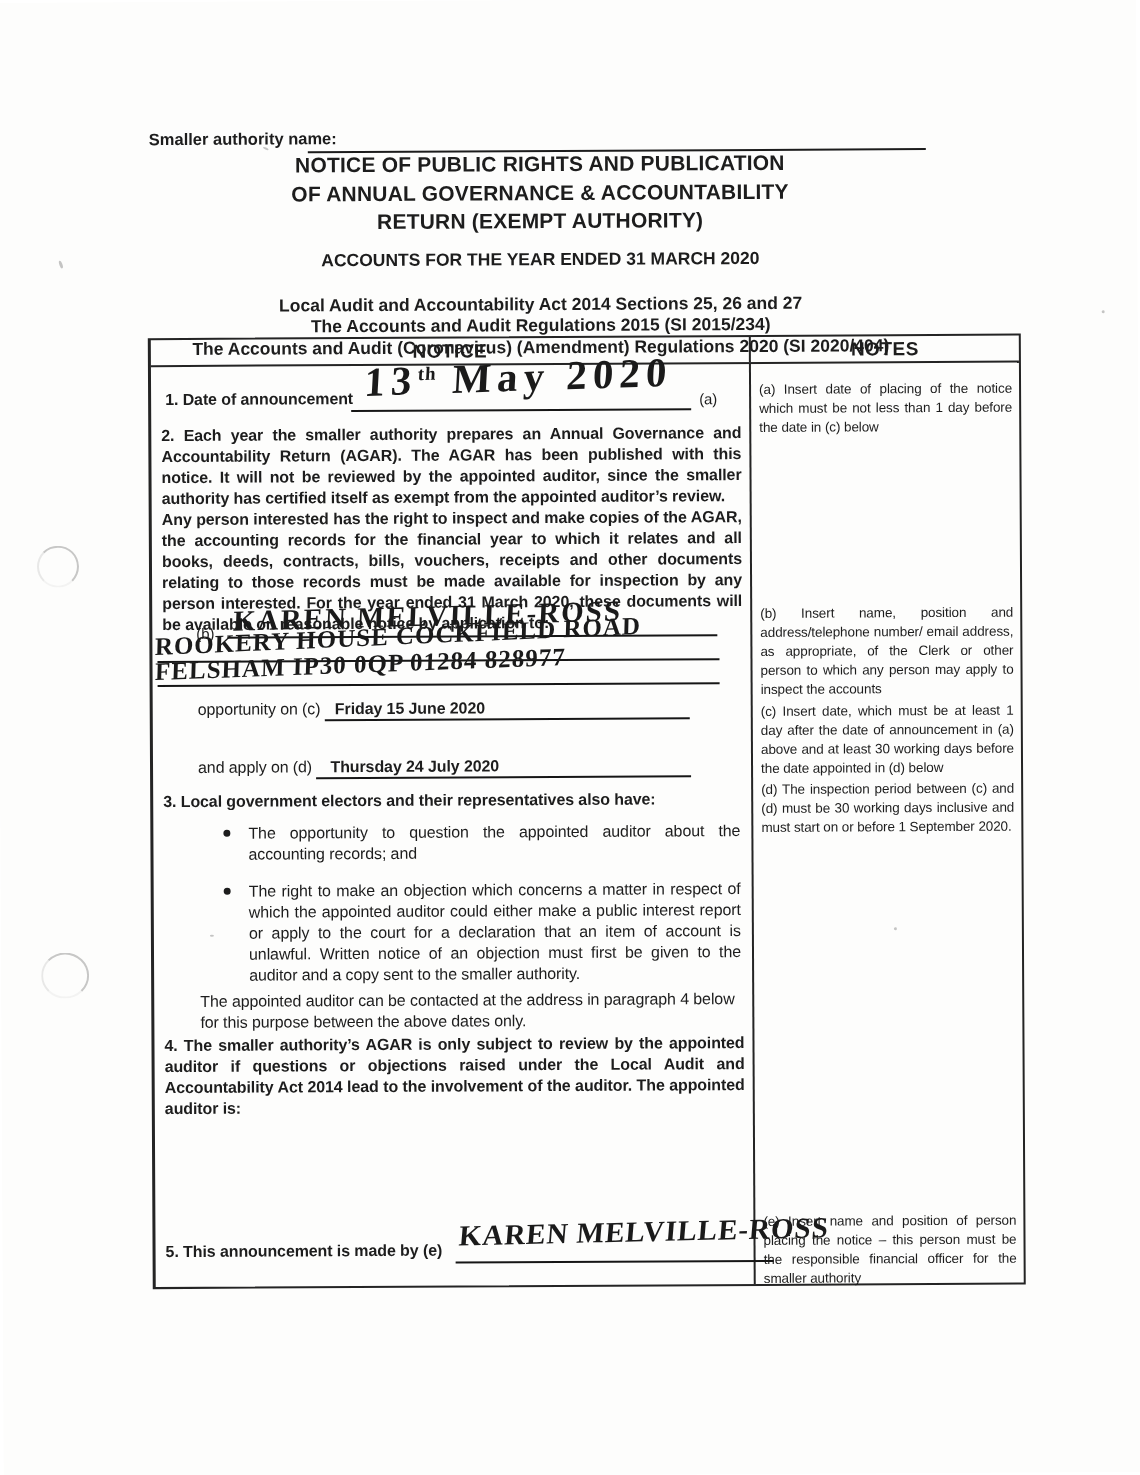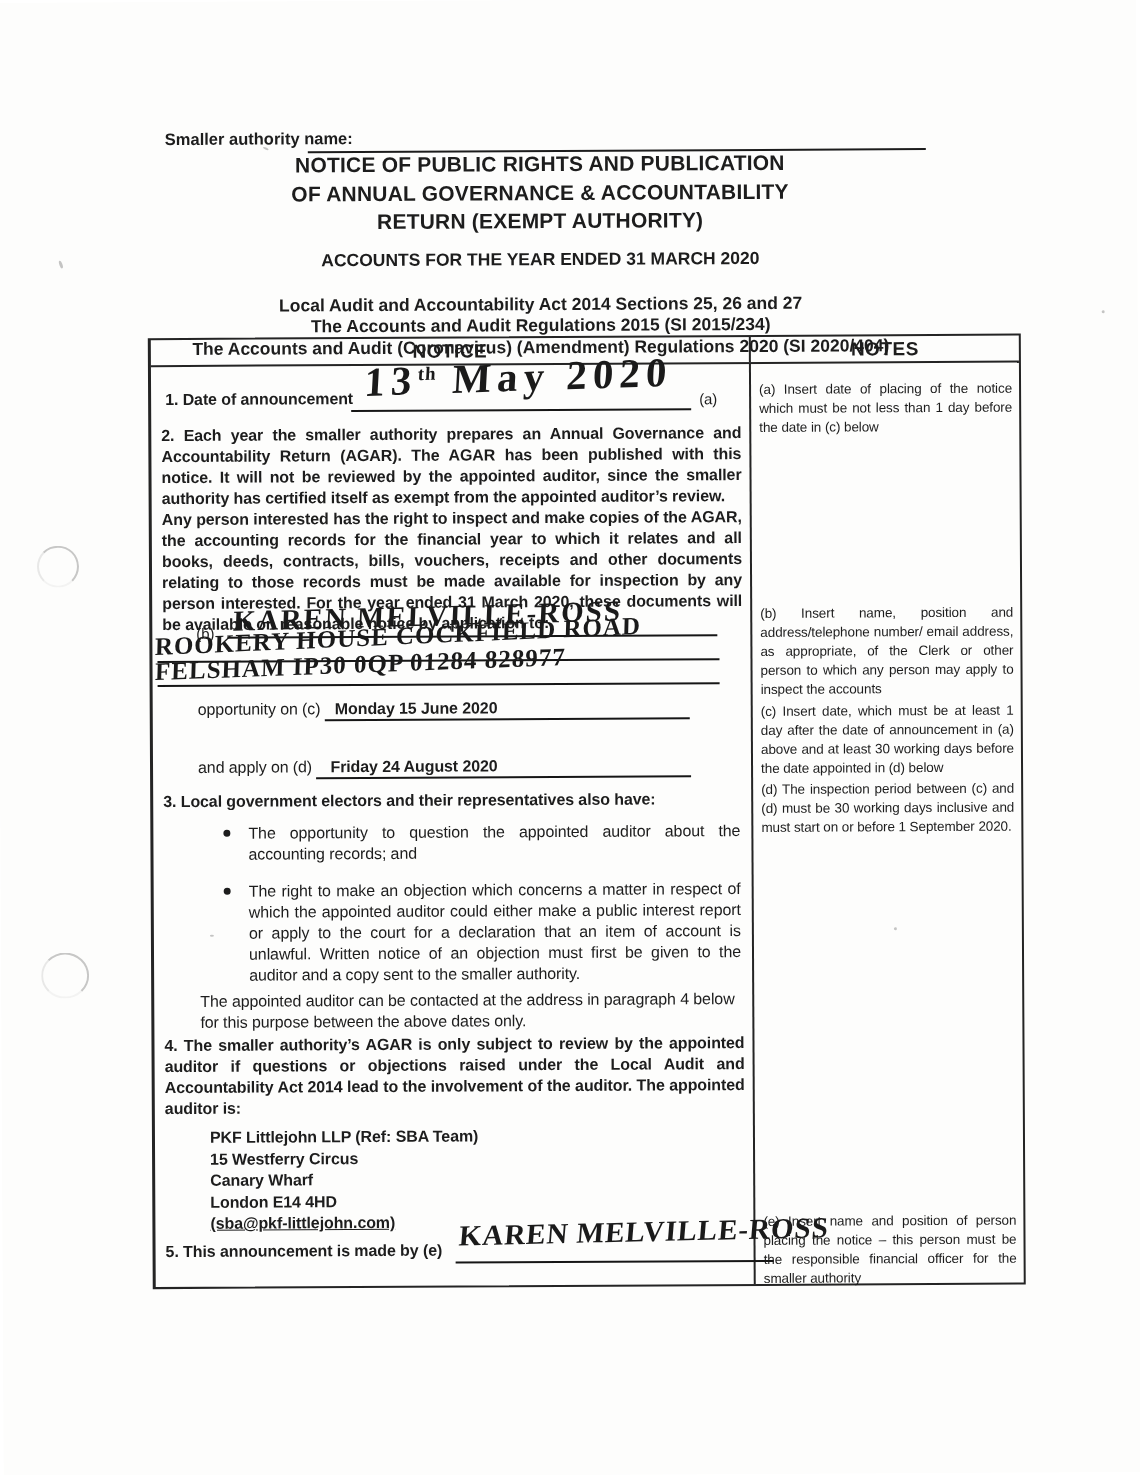--- a/index.html
+++ b/index.html
@@ -4,21 +4,21 @@
 <style>
   html,body{margin:0;padding:0;background:#ffffff;}
   body{width:1140px;height:1475px;position:relative;overflow:hidden;
        font-family:"Liberation Sans",sans-serif;color:#1d1d1d;
        -webkit-font-smoothing:antialiased;}
   .scan{position:absolute;left:0;top:0;width:1140px;height:1475px;
         background:#fdfdfc;transform:rotate(-0.3deg);transform-origin:560px 760px;}
   .abs{position:absolute;}
   .b{font-weight:bold;}
   
-  .auth-label{left:152px;top:128px;font-size:16.5px;font-weight:bold;margin-left:16px;}
+  .auth-label{left:152px;top:128px;font-size:16.5px;font-weight:bold;}
   .auth-line{left:311px;top:124px;width:618px;height:26px;border-bottom:2.5px solid #1c1c1c;}
   .titles{left:93px;top:150px;width:900px;text-align:center;font-weight:bold;}
   .t-main{font-size:21px;line-height:28.5px;letter-spacing:.2px;}
   .t-sub{font-size:17.5px;margin-top:13px;}
   .t-acts{font-size:17.5px;line-height:21.5px;margin-top:24px;}
   
   .formtable{left:150px;top:336px;width:873px;height:951px;
              border:2px solid #242424;border-left-width:3px;box-sizing:border-box;}
   .thead{display:flex;height:27px;border-bottom:2px solid #242424;box-sizing:border-box;}
   .th-notice{width:600px;border-right:2px solid #242424;box-sizing:border-box;
@@ -105,50 +105,43 @@
         <div class="abs print" style="left:44px;top:256px;font-size:15px;">(b)</div>
         <div class="abs rule" style="left:75px;top:270px;width:490px;"></div>
         <div class="abs rule" style="left:5px;top:294px;width:562px;"></div>
         <div class="abs rule" style="left:5px;top:318px;width:562px;"></div>
         <div class="abs hand hand-b1" style="left:80px;top:238px;">KAREN MELVILLE-ROSS</div>
         <div class="abs hand hand-b2" style="left:2px;top:266px;">ROOKERY HOUSE COCKFIELD ROAD</div>
         <div class="abs hand hand-b3" style="left:2px;top:291px;">FELSHAM IP30 0QP 01284 828977</div>
 
         <div class="abs print" style="left:45px;top:332px;">
           <span>opportunity on (c)</span>
-          <span class="fill-line" style="width:365px;padding-left:10px;box-sizing:border-box;"><span class="b">Monday 15 June 2020</span></span>
+          <span class="fill-line" style="width:365px;padding-left:10px;box-sizing:border-box;"><span class="b">Friday 15 June 2020</span></span>
         </div>
         <div class="abs print" style="left:45px;top:390px;">
           <span>and apply on (d)</span>
-          <span class="fill-line" style="width:375px;padding-left:14px;box-sizing:border-box;"><span class="b">Friday 24 August 2020</span></span>
+          <span class="fill-line" style="width:375px;padding-left:14px;box-sizing:border-box;"><span class="b">Thursday 24 July 2020</span></span>
         </div>
 
         <div class="abs print b" style="left:10px;top:424px;width:580px;">3. Local government electors and their representatives also have:</div>
 
         <div class="bullet print just" style="top:456px;">
           <span class="dot"></span>
           <span class="btxt">The opportunity to question the appointed auditor about the accounting records; and</span>
         </div>
 
         <div class="bullet print just" style="top:514px;">
           <span class="dot"></span>
           <span class="btxt">The right to make an objection which concerns a matter in respect of which the appointed auditor could either make a public interest report or apply to the court for a declaration that an item of account is unlawful. Written notice of an objection must first be given to the auditor and a copy sent to the smaller authority.</span>
         </div>
 
         <div class="abs print" style="left:46px;top:624px;width:542px;">The appointed auditor can be contacted at the address in paragraph 4 below for this purpose between the above dates only.</div>
 
         <div class="abs print b just" style="left:10px;top:668px;width:580px;">4. The smaller authority’s AGAR is only subject to review by the appointed auditor if questions or objections raised under the Local Audit and Accountability Act 2014 lead to the involvement of the auditor.  The appointed auditor is:</div>
 
-        <div class="abs print b" style="left:55px;top:760px;line-height:21.5px;">
-          <div>PKF Littlejohn LLP (Ref: SBA Team)</div>
-          <div>15 Westferry Circus</div>
-          <div>Canary Wharf</div>
-          <div>London E14 4HD</div>
-          <div style="text-decoration:underline;">(sba@pkf-littlejohn.com)</div>
-        </div>
 
         <div class="abs print b" style="left:10px;top:874px;">5. This announcement is made by (e)</div>
         <div class="abs" style="left:300px;top:870px;width:318px;height:26px;border-bottom:2.5px solid #161616;z-index:4;"></div>
         <div class="abs hand hand-sig" style="left:302px;top:854px;z-index:5;">KAREN MELVILLE-ROSS</div>
       </div>
 
       <div class="cell-notes">
         <div class="abs note" style="left:8px;top:16px;width:253px;">(a) Insert date of placing of the notice which must be not less than 1 day before the date in (c) below</div>
         <div class="abs note" style="left:8px;top:240px;width:253px;">(b) Insert name, position and address/telephone number/ email address, as appropriate, of the Clerk or other person to which any person may apply to inspect the accounts</div>
         <div class="abs note" style="left:8px;top:338px;width:253px;">(c) Insert date, which must be at least 1 day after the date of announcement in (a) above and at least 30 working days before the date appointed in (d) below</div>

